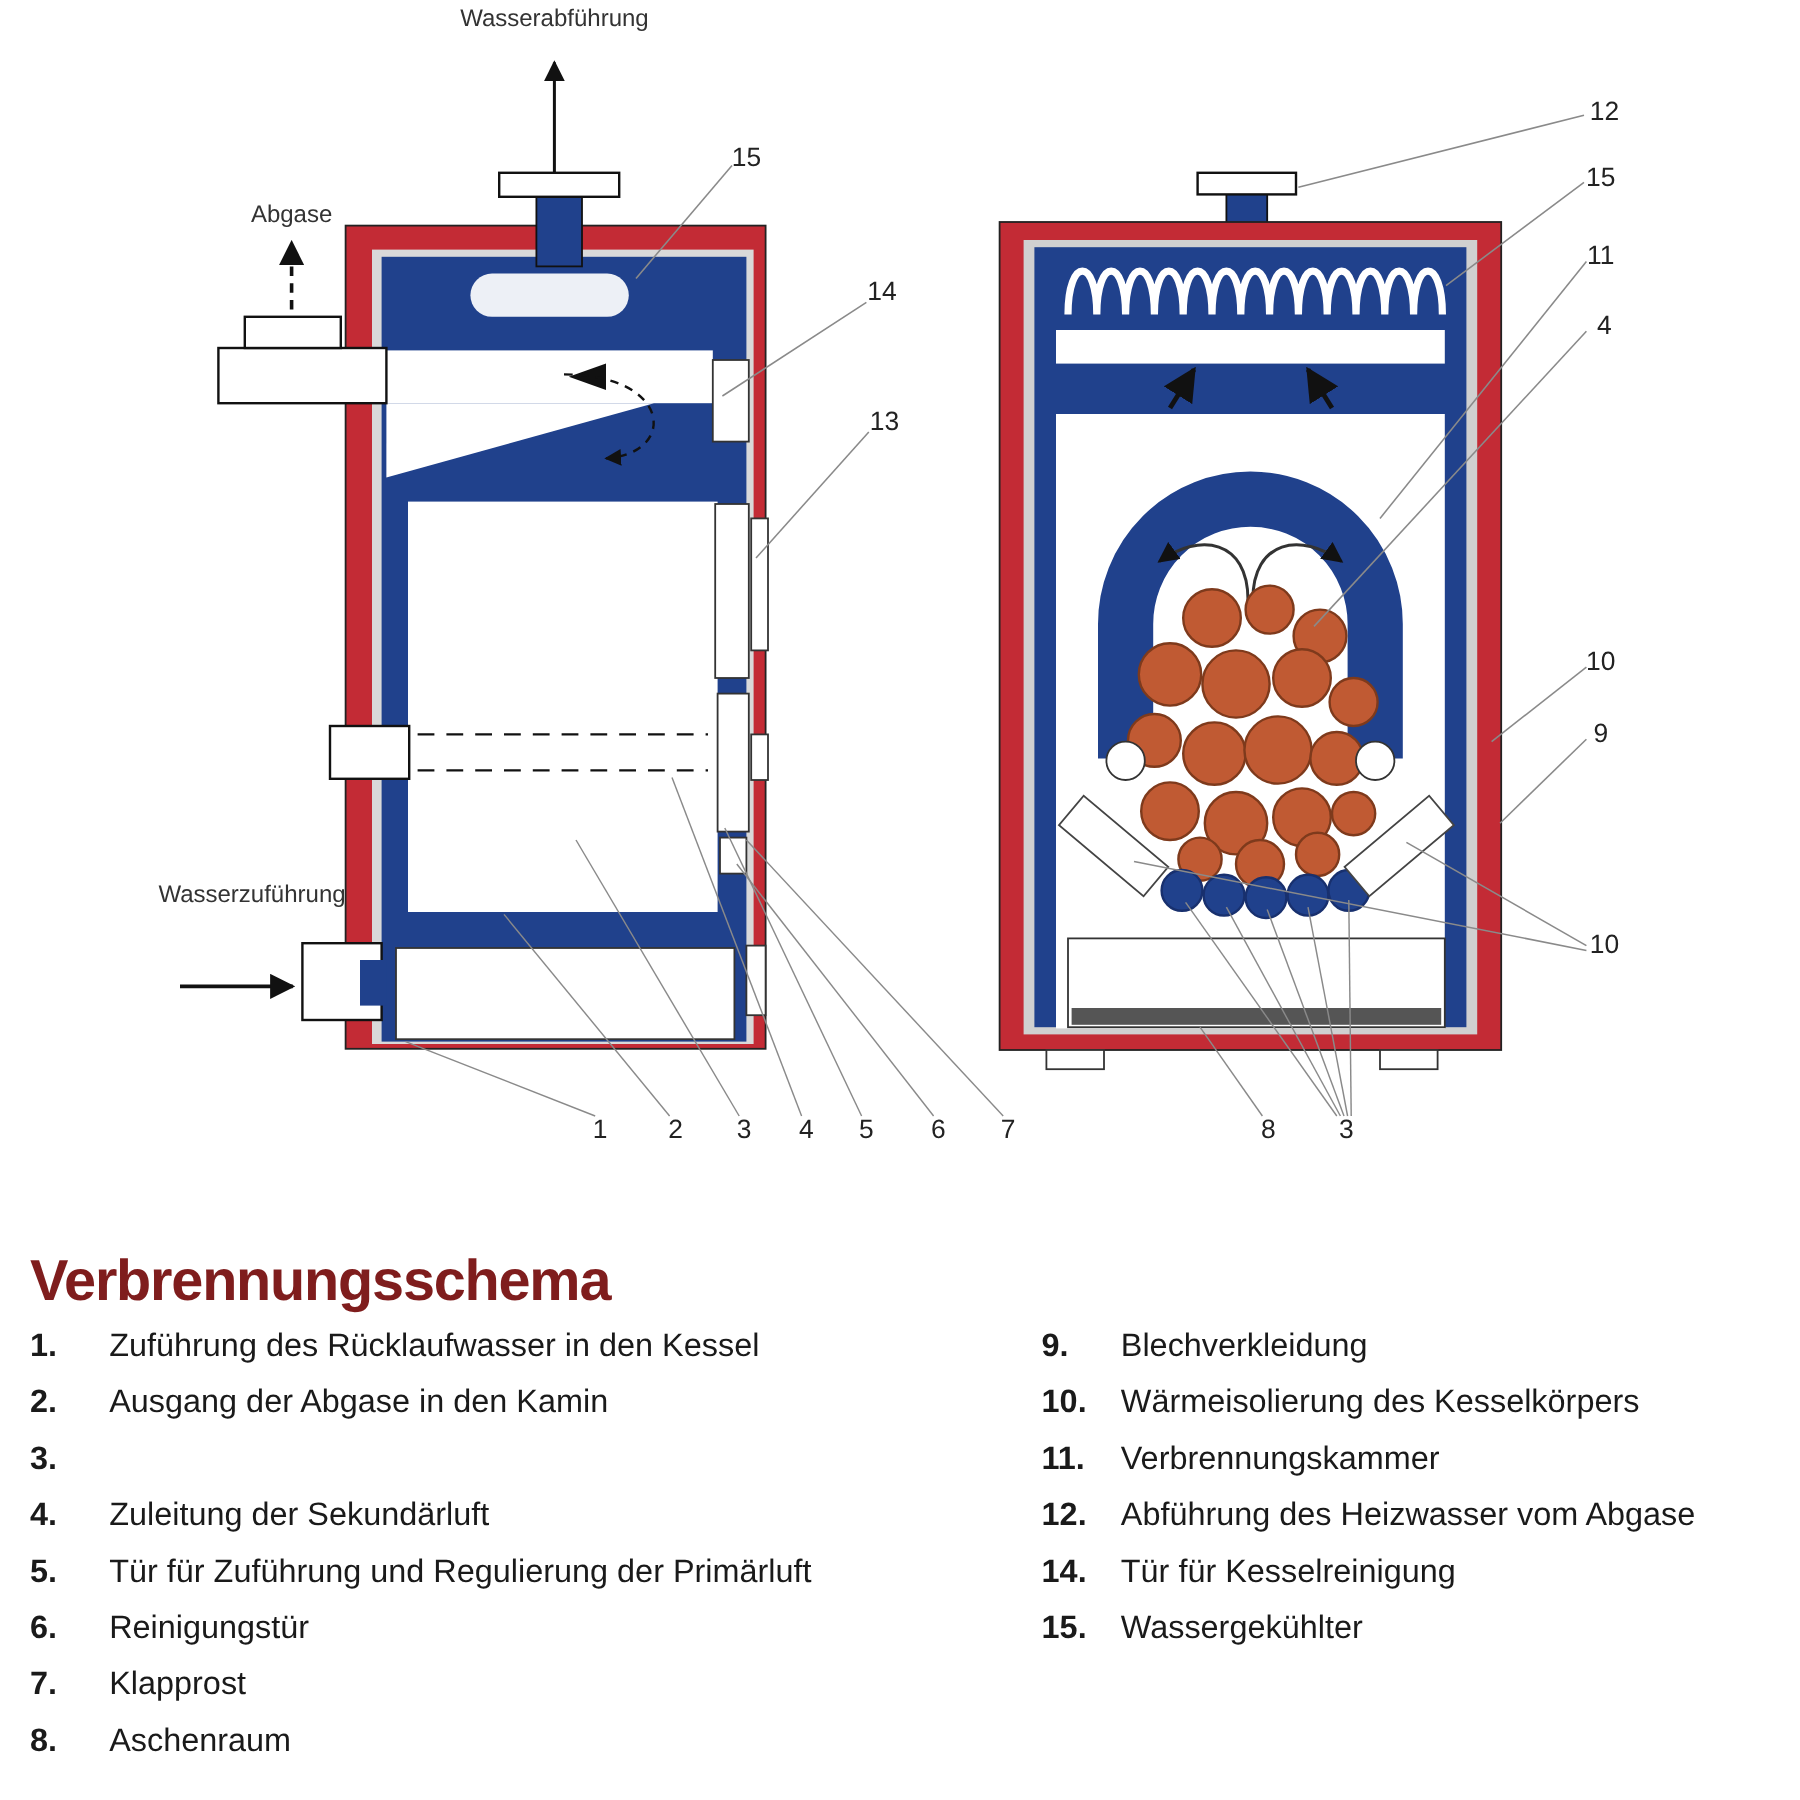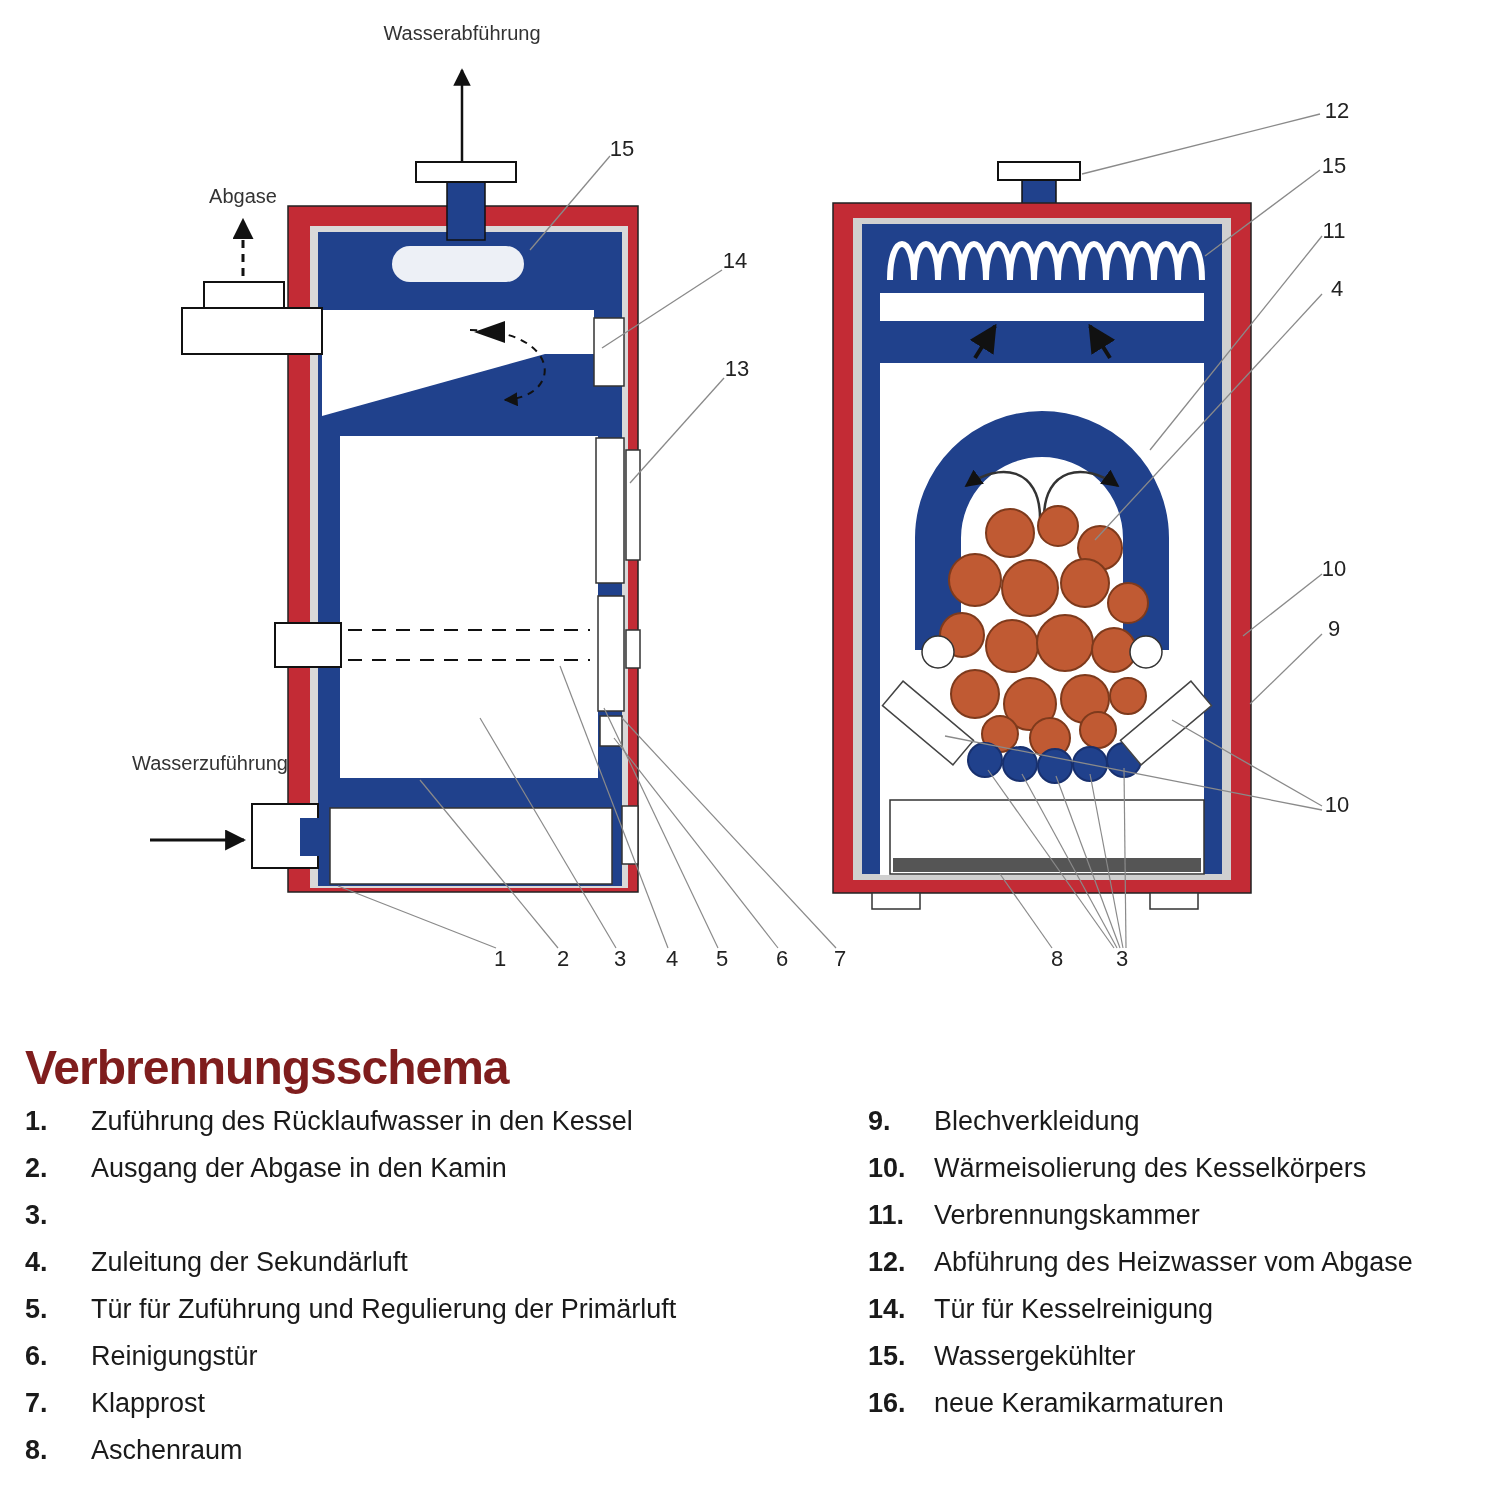--- a/index.html
+++ b/index.html
@@ -1,20 +1,20 @@
 <!DOCTYPE html>
 <html><head>
 <meta charset="utf-8">
 <style>
   html,body{margin:0;padding:0;}
   body{
     width:1500px;height:1500px;position:relative;background:#ffffff;
     font-family:"Liberation Sans",sans-serif;color:#1a1a1a;overflow:hidden;
   }
-  .diagram-area{position:absolute;left:0;top:18px;width:1296px;height:990px;}
+  .diagram-area{position:absolute;left:0;top:0;width:1296px;height:990px;}
   svg text{font-family:"Liberation Sans",sans-serif;}
   .hand-label{font-size:20px;fill:#333;}
   .callout-num{font-size:22px;fill:#222;}
   .page-title{
     position:absolute;left:25px;top:1008px;font-size:48px;font-weight:800;
     color:#7f1d1d;letter-spacing:-1px;
   }
   .legend{position:absolute;left:0;top:1098px;width:1500px;}
   .legend-col{position:absolute;top:0;}
   .legend-col.colL{left:25px;width:820px;}
@@ -262,18 +262,14 @@
         <span class="legend-text">Abführung des Heizwasser vom Abgase</span>
       </div>
     <div class="legend-row">
         <span class="legend-num">14.</span>
         <span class="legend-text">Tür für Kesselreinigung</span>
       </div>
     <div class="legend-row">
         <span class="legend-num">15.</span>
         <span class="legend-text">Wassergekühlter</span>
       </div>
-    <div class="legend-row">
-        <span class="legend-num">16.</span>
-        <span class="legend-text">neue Keramikarmaturen</span>
-      </div>
   </div>
 </div>
 
 </body></html>

